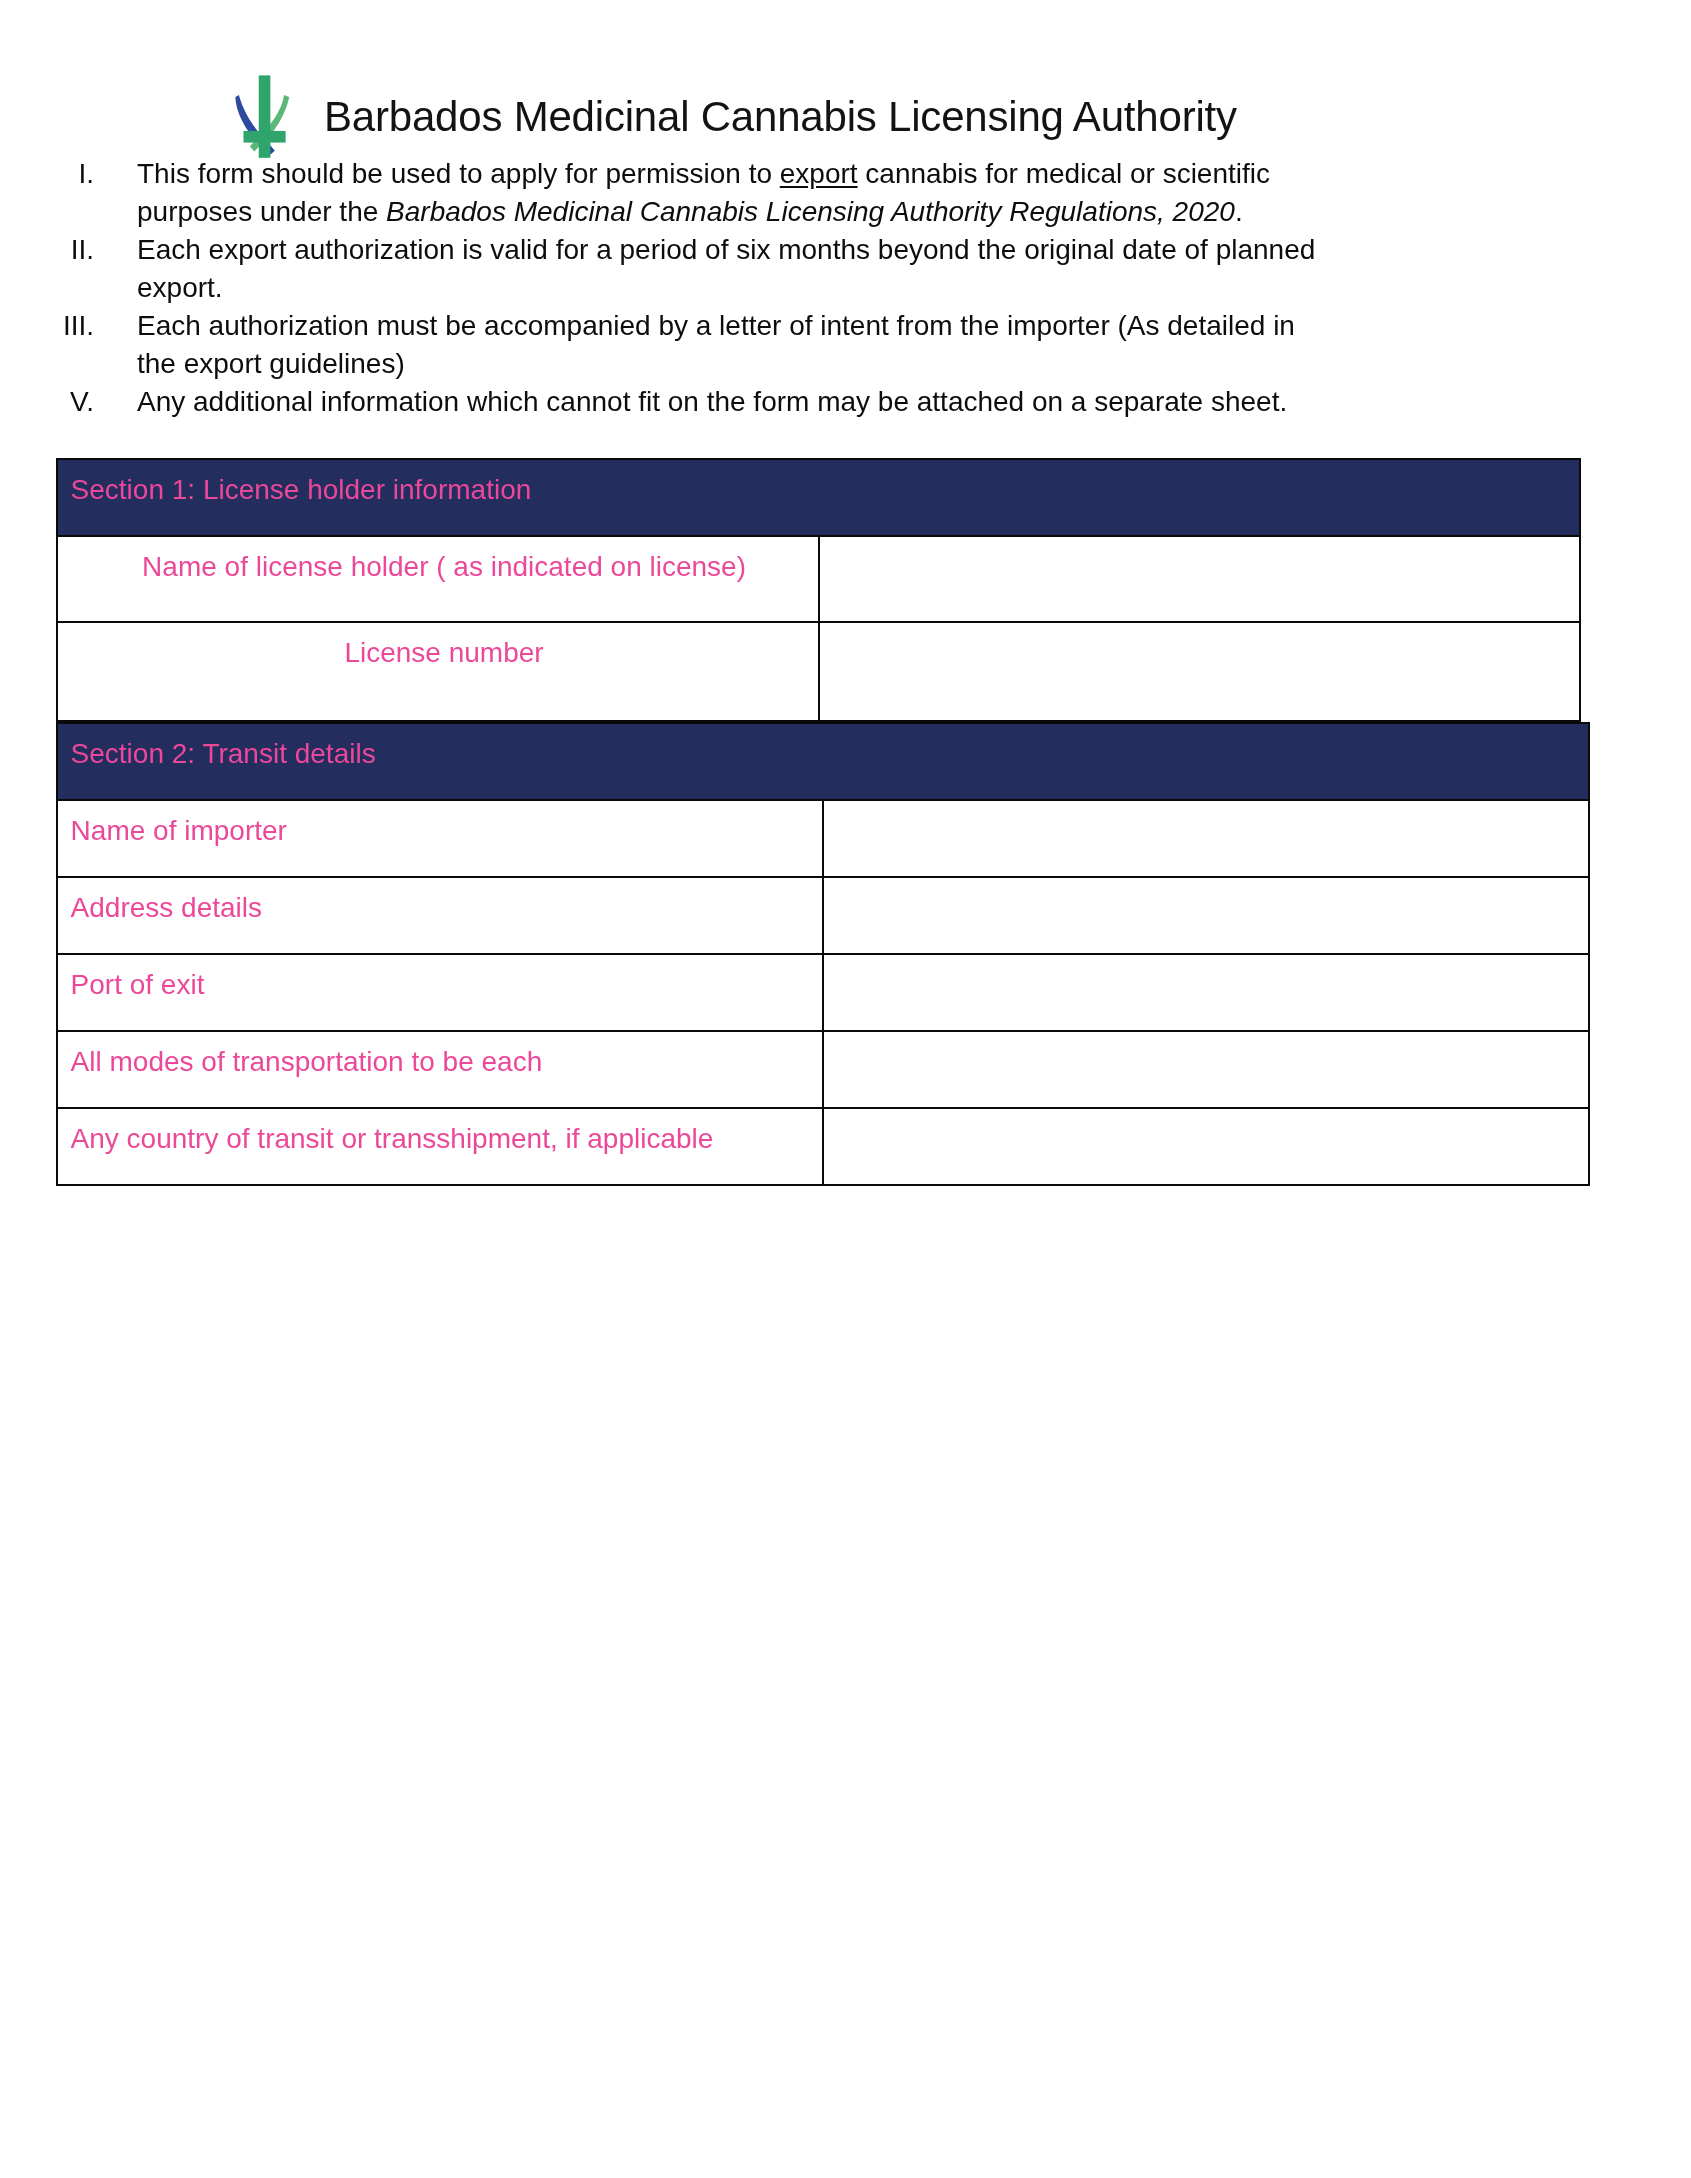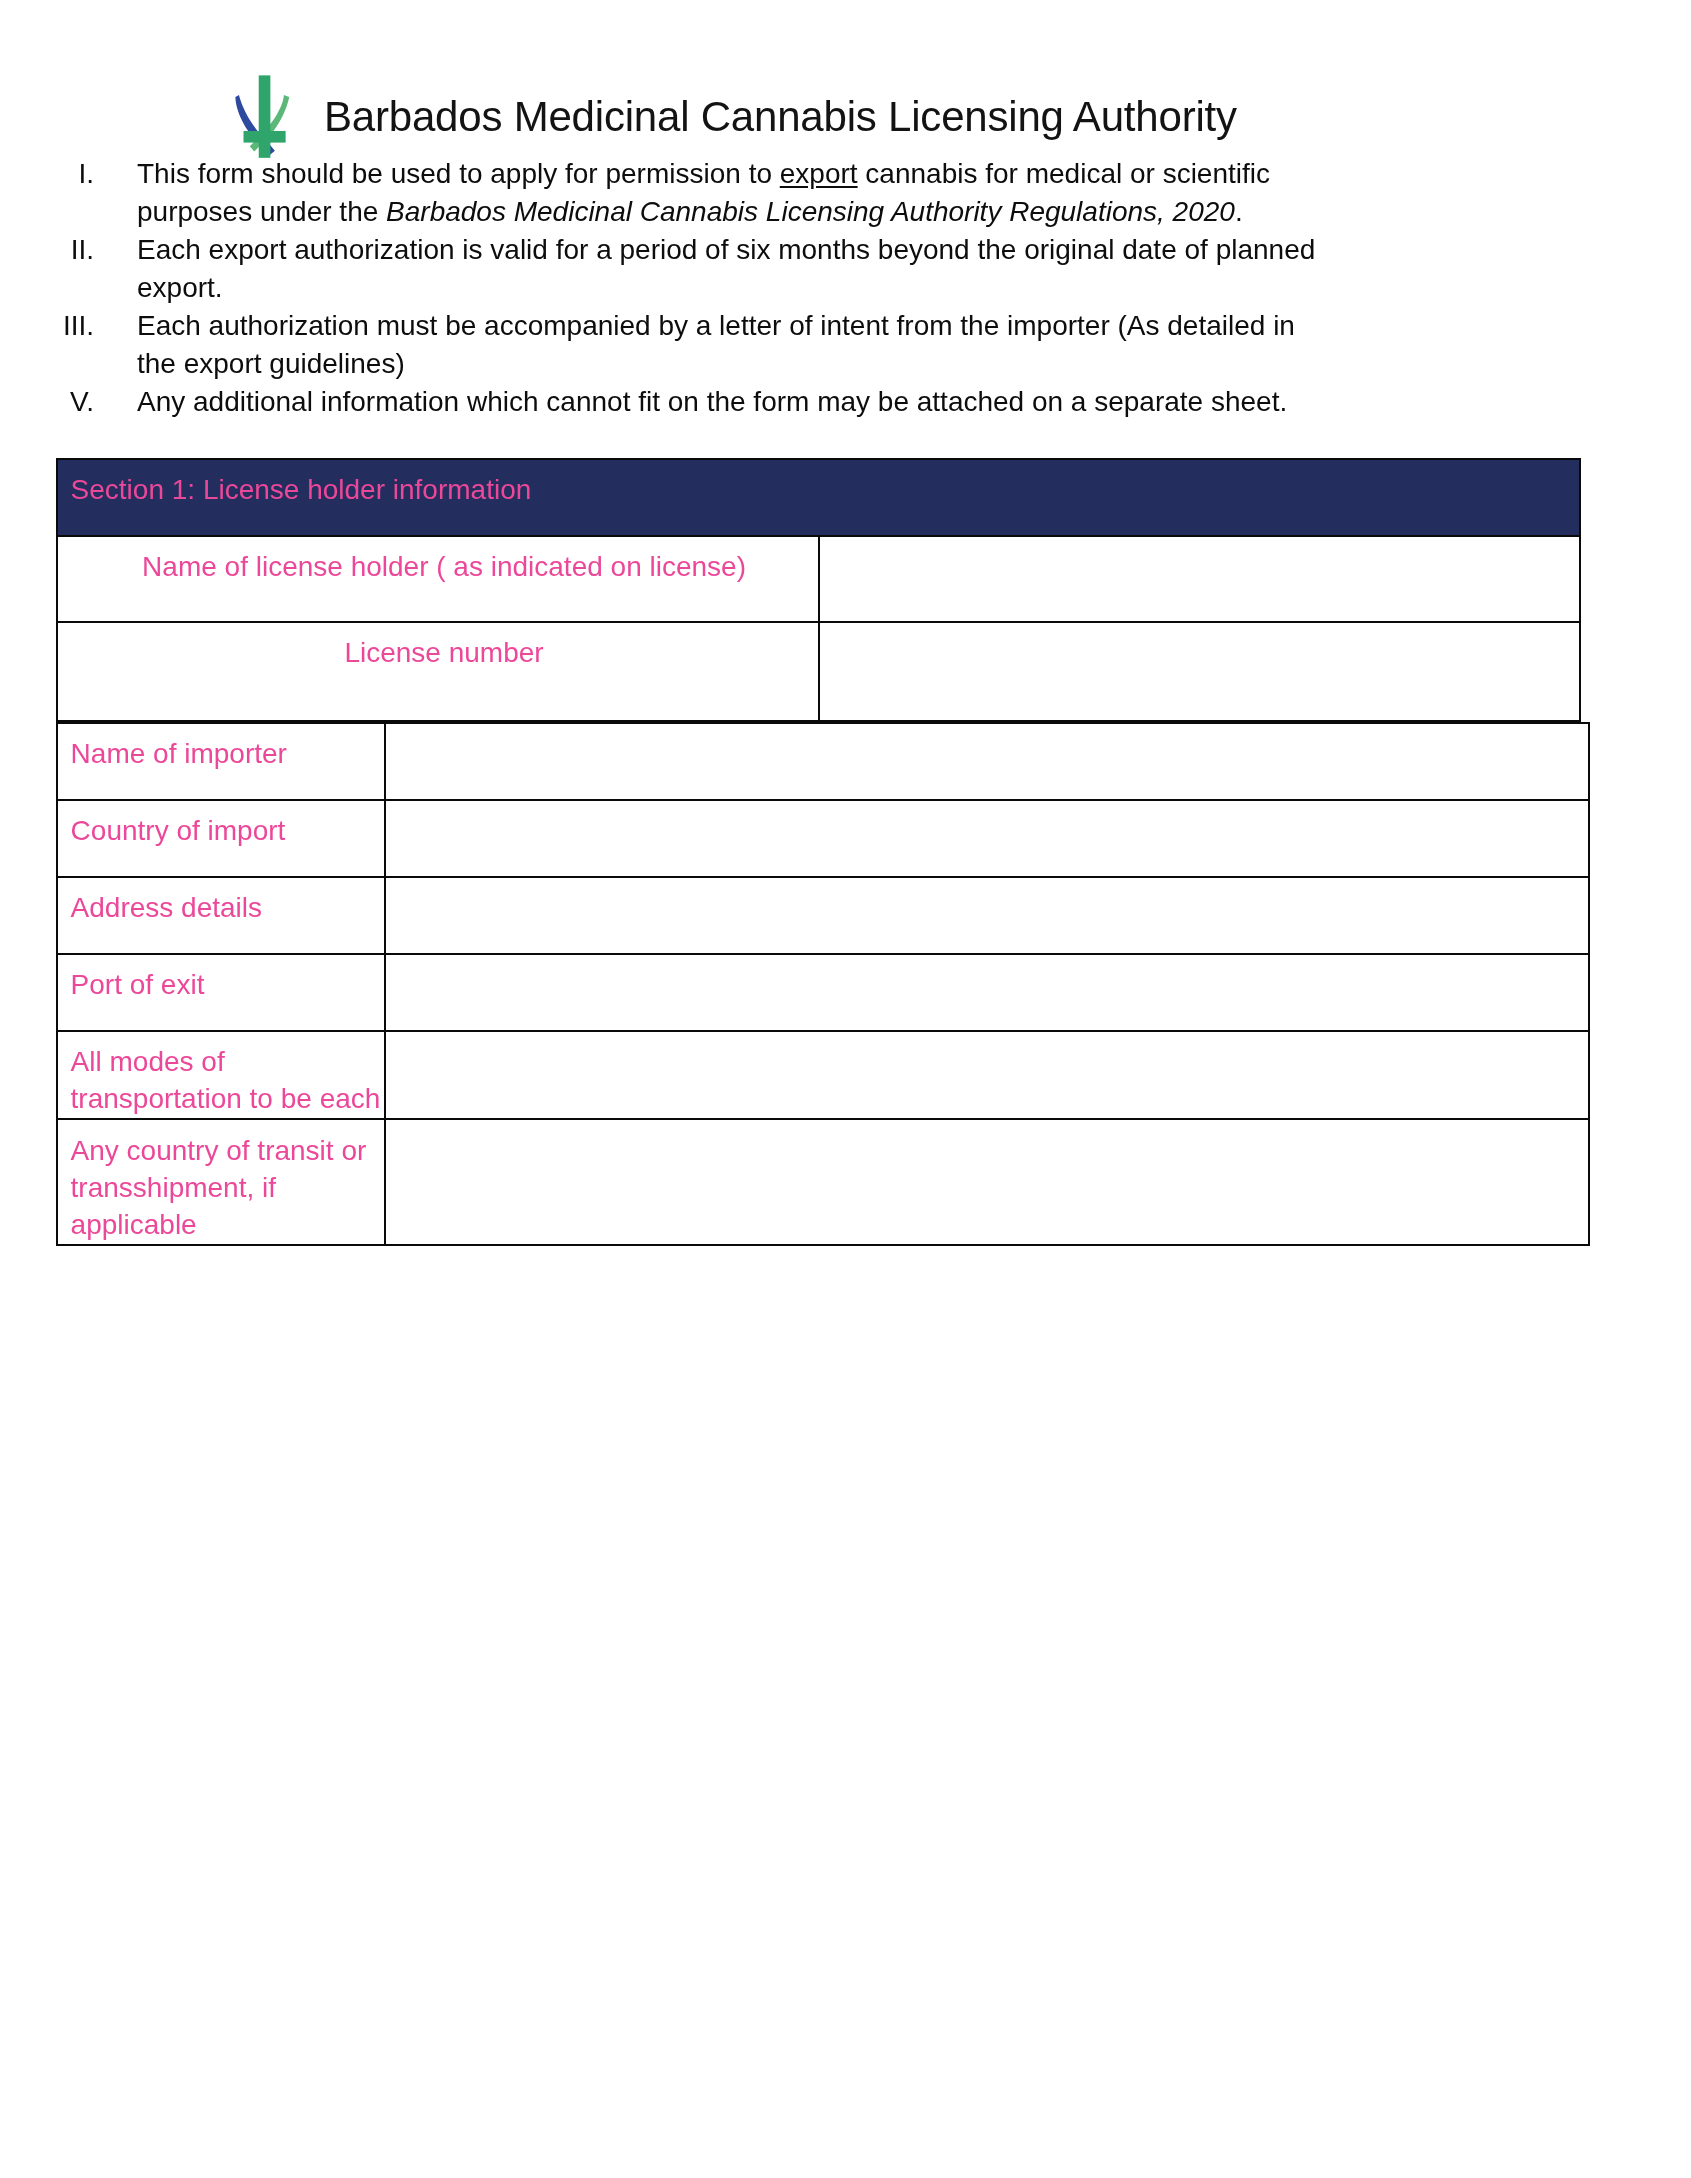--- a/index.html
+++ b/index.html
@@ -191,26 +191,27 @@
       </tr>
       <tr>
         <td class="lbl r-tall2">License number</td>
         <td class="val r-tall2"></td>
       </tr>
     </tbody>
       </table>
 
     <table class="form-table t2">
       <tbody>
+          <tr class="section-bar">
+        <td colspan="2">
+          <div class="bar-inner">Section 2: Transit details</div>
+        </td>
+      </tr>
       <tr>
         <td class="lbl r-med">Name of importer</td>
-        <td class="val r-med"></td>
-      </tr>
-      <tr>
-        <td class="lbl r-med">Country of import</td>
         <td class="val r-med"></td>
       </tr>
       <tr>
         <td class="lbl r-med">Address details</td>
         <td class="val r-med"></td>
       </tr>
       <tr>
         <td class="lbl r-med">Port of exit</td>
         <td class="val r-med"></td>
       </tr>

